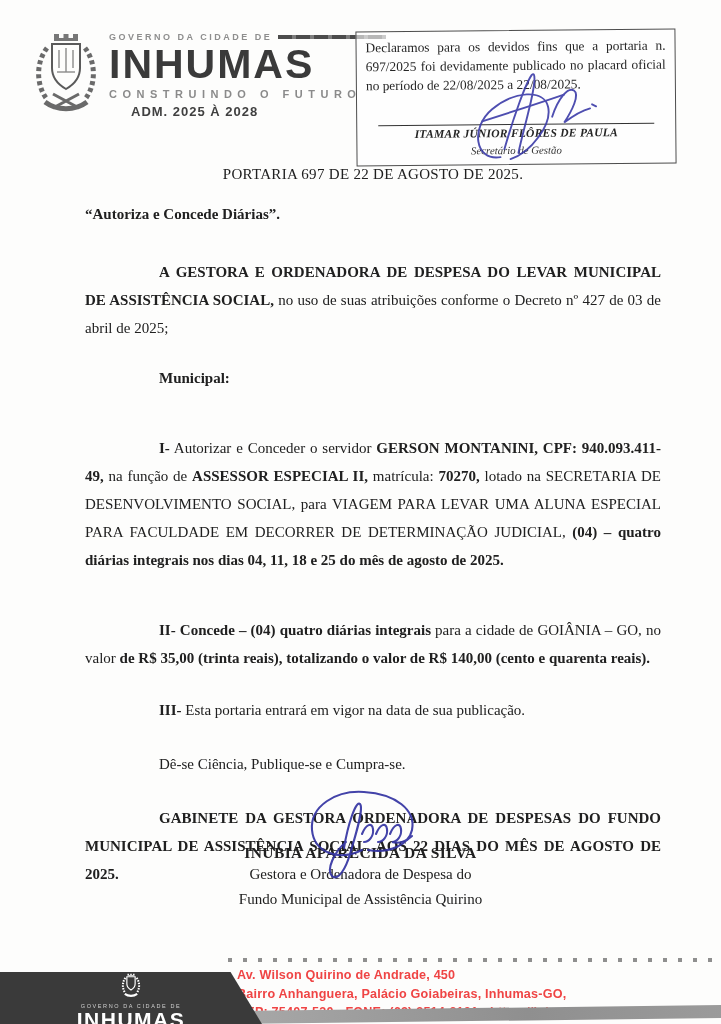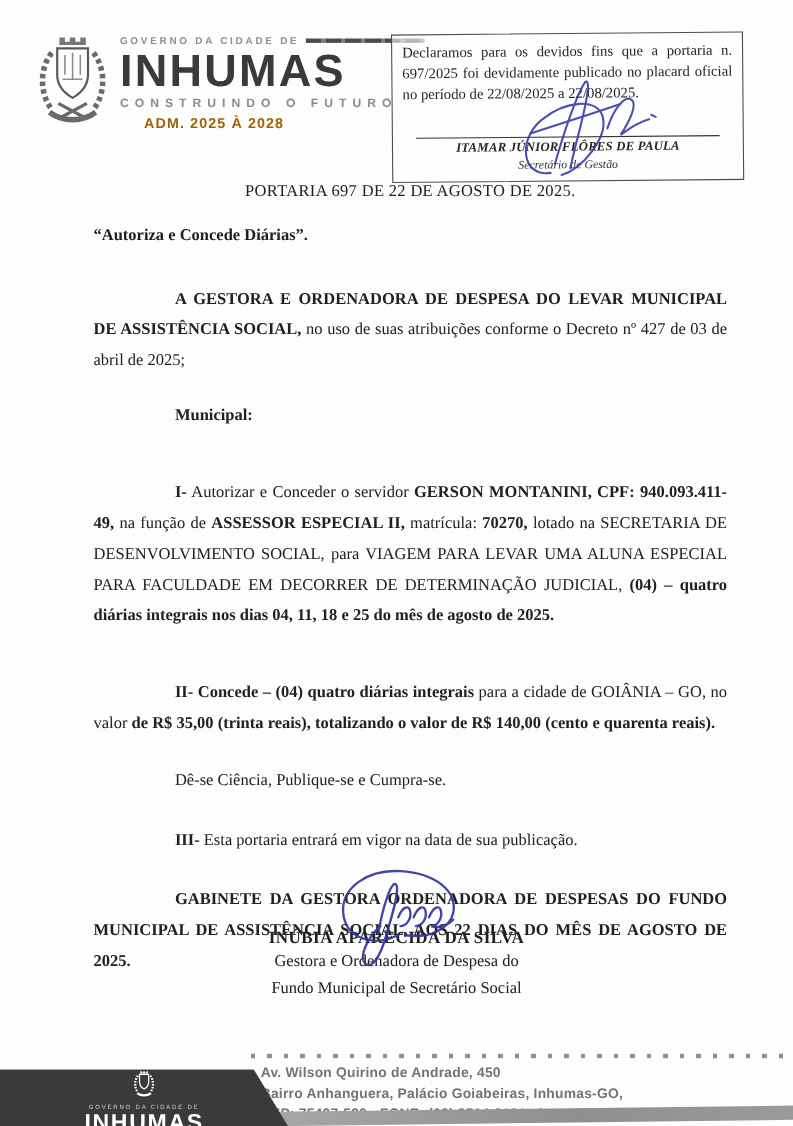--- a/index.html
+++ b/index.html
@@ -12,21 +12,21 @@
   .page{position:absolute;inset:0;}
 
   
   .hdr-logo{position:absolute;left:33px;top:28px;display:flex;gap:10px;align-items:flex-start;}
   .crest{flex:0 0 auto;}
   .hdr-text{display:flex;flex-direction:column;font-family:"Liberation Sans","DejaVu Sans",sans-serif;}
   .hdr-small{font-size:9px;letter-spacing:2.5px;color:#8e8e8e;font-weight:bold;display:flex;align-items:center;gap:6px;margin-top:4px;}
   .hdr-rule{display:inline-block;width:108px;height:4px;background:repeating-linear-gradient(90deg,#4c4c4c 0 14px,#7d7d7d 14px 18px);}
   .hdr-name{font-size:41px;font-weight:bold;color:#3a3a3a;letter-spacing:2px;line-height:1.0;margin-top:2px;}
   .hdr-tag{font-size:11px;letter-spacing:5.5px;color:#8a8a8a;font-weight:bold;margin-top:3px;}
-  .hdr-adm{font-size:13px;letter-spacing:1px;color:#a16207;font-weight:bold;margin-top:4px;margin-left:22px;}
+  .hdr-adm{font-size:13px;letter-spacing:1px;color:#404040;font-weight:bold;margin-top:4px;margin-left:22px;}
 
   
   .stamp{
     position:absolute;left:356px;top:30px;width:300px;
     border:1.6px solid #4d4d4d;padding:6px 9px 6px 9px;
     transform:rotate(-0.5deg);
     font-size:13.4px;line-height:1.42;text-align:justify;color:#262626;
     background:rgba(255,255,255,0.6);
   }
   .stamp-sig{position:absolute;left:95px;top:38px;pointer-events:none;}
@@ -49,21 +49,21 @@
   .sig-ink{position:absolute;left:300px;top:-6px;}
   .sig-name{font-weight:bold;font-size:15.5px;letter-spacing:0.4px;margin-top:56px;}
   .sig-role{font-size:15px;line-height:25px;}
 
   
   .ftr-dots{position:absolute;left:228px;top:958px;width:488px;height:4px;
     background:repeating-linear-gradient(90deg,#8f8f8f 0 4px,transparent 4px 15px);}
   .ftr-addr{
     position:absolute;left:237px;top:966px;
     font-family:"Liberation Sans","DejaVu Sans",sans-serif;
-    font-size:12.6px;font-weight:bold;color:#737373;line-height:18.5px;letter-spacing:0.2px;
+    font-size:12.6px;font-weight:bold;color:#ef4444;line-height:18.5px;letter-spacing:0.2px;
   }
   .ftr-graybar{
     position:absolute;left:228px;top:1008px;width:500px;height:13px;
     background:linear-gradient(90deg,#a9a9a9,#8f8f8f 60%,#9b9b9b);
     transform:rotate(-0.7deg);
   }
   .ftr-block{
     position:absolute;left:0;top:972px;width:262px;height:52px;
     background:#3a3a3a;
     clip-path:polygon(0 0,88% 0,100% 100%,0 100%);
@@ -127,42 +127,42 @@
     <p class="subtitle">“Autoriza e Concede Diárias”.</p>
 
     <p class="para"><span class="b">A GESTORA E ORDENADORA DE DESPESA DO LEVAR MUNICIPAL DE ASSISTÊNCIA SOCIAL,</span><span> no uso de suas atribuições conforme o Decreto nº 427 de 03 de abril de 2025;</span></p>
 
     <p class="resolvem">Municipal:</p>
 
     <p class="para tight"><span class="b">I-</span><span> Autorizar e Conceder o servidor </span><span class="b">GERSON MONTANINI, CPF: 940.093.411-49,</span><span> na função de </span><span class="b">ASSESSOR ESPECIAL II,</span><span> matrícula: </span><span class="b">70270,</span><span> lotado na SECRETARIA DE DESENVOLVIMENTO SOCIAL, para VIAGEM PARA LEVAR UMA ALUNA ESPECIAL PARA FACULDADE EM DECORRER DE DETERMINAÇÃO JUDICIAL, </span><span class="b">(04) – quatro diárias integrais nos dias 04, 11, 18 e 25 do mês de agosto de 2025.</span></p>
 
     <p class="para tight"><span class="b">II- Concede – (04) quatro diárias integrais</span><span> para a cidade de GOIÂNIA – GO, no valor </span><span class="b">de R$ 35,00 (trinta reais), totalizando o valor de R$ 140,00 (cento e quarenta reais).</span></p>
 
+    <p class="para" style="margin-bottom:26px;"><span class="b">III-</span><span> Esta portaria entrará em vigor na data de sua publicação.</span></p>
+
     <p class="para" style="margin-bottom:26px;">Dê-se Ciência, Publique-se e Cumpra-se.</p>
-
-    <p class="para" style="margin-bottom:26px;"><span class="b">III-</span><span> Esta portaria entrará em vigor na data de sua publicação.</span></p>
 
     <p class="gabinete">GABINETE DA GESTORA ORDENADORA DE DESPESAS DO FUNDO MUNICIPAL DE ASSISTÊNCIA SOCIAL, AOS 22 DIAS DO MÊS DE AGOSTO DE 2025.</p>
   </div>
 
   <div class="sig-block">
     <div class="sig-ink">
       <svg width="135" height="105" viewBox="0 0 135 105">
         <g fill="none" stroke="#3434a2" stroke-width="2.1" stroke-linecap="round" opacity="0.92">
           <path d="M62,68 C38,80 14,70 12,48 C10,24 36,8 64,10 C96,12 116,28 112,48 C109,62 90,72 68,68"></path>
           <path d="M44,66 C48,42 56,18 60,22 C64,26 56,52 50,72 C46,86 38,100 32,94 C26,88 34,70 46,60"></path>
           <path d="M62,52 C66,42 72,40 73,47 C74,54 69,60 64,60"></path>
           <path d="M76,52 C80,42 86,40 87,47 C88,54 83,60 78,60"></path>
           <path d="M90,52 C94,42 100,40 101,47 C102,54 97,60 92,60 C98,62 106,60 112,54"></path>
         </g>
       </svg>
     </div>
     <div class="sig-name">INÚBIA APARECIDA DA SILVA</div>
     <div class="sig-role">Gestora e Ordenadora de Despesa do</div>
-    <div class="sig-role">Fundo Municipal de Secretário Social</div>
+    <div class="sig-role">Fundo Municipal de Assistência Quirino</div>
   </div>
 
   <div class="ftr-dots"></div>
 
   <div class="ftr-addr">
     <div>Av. Wilson Quirino de Andrade, 450</div>
     <div>Bairro Anhanguera, Palácio Goiabeiras,  Inhumas-GO,</div>
     <div>CEP: 75407-530 - FONE: (62) 3514-2121 - https://inhumas.go.gov.br/</div>
   </div>
 

